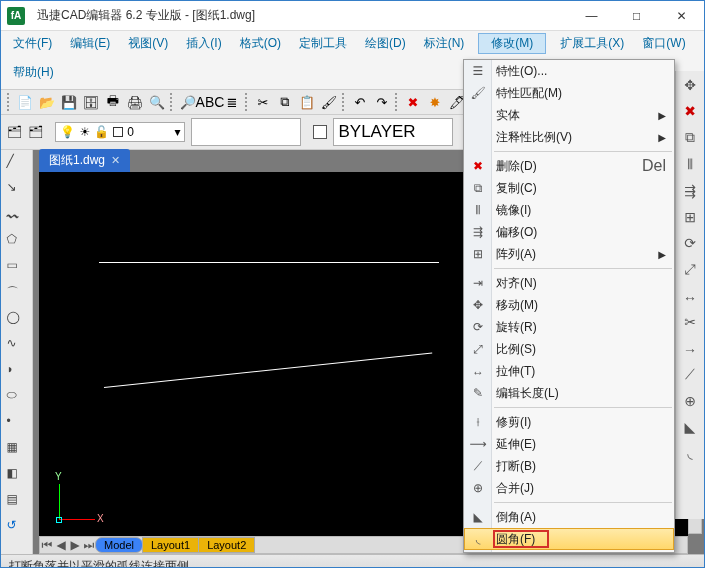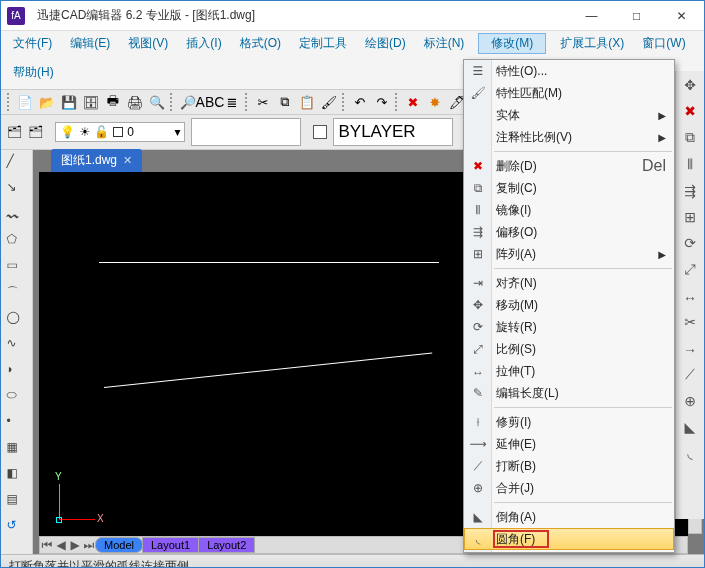--- a/index.html
+++ b/index.html
@@ -1,19 +1,19 @@
 <!DOCTYPE html>
 <html><head>
 <meta charset="utf-8">
 <style>
   * { box-sizing: border-box; margin: 0; padding: 0; font-family: "Microsoft YaHei", SimSun, Arial, sans-serif; font-size: 12px; }
   body { background: #f0f0f0; width: 705px; height: 568px; overflow: hidden; position: relative; border: 1px solid #357ec7; }
   
   .titlebar { height: 30px; background: #fff; display: flex; align-items: center; padding-left: 6px; border-bottom: 1px solid #ddd;}
-  .titlebar .logo { width: 18px; height: 18px; background:#4c1d95; color:#fff; display:flex; align-items:center; justify-content:center; font-size:10px; border-radius:2px; margin-right:6px;}
+  .titlebar .logo { width: 18px; height: 18px; background:#15803d; color:#fff; display:flex; align-items:center; justify-content:center; font-size:10px; border-radius:2px; margin-right:6px;font-weight:bold;}
   .titlebar .title { flex:1; color:#333;margin-left:6px; }
   .titlebar .winbtns { display:flex; }
   .titlebar .winbtn { width:45px; height:30px; display:flex; align-items:center; justify-content:center; color:#333; }
   
   .menubar { background:#f4f4f4; padding: 2px 8px 6px 8px; display:flex; flex-wrap:wrap; gap:2px 10px; border-bottom:1px solid #ccc;}
   .menubar .menuitem { padding:2px 4px; color:#0369a1; cursor:default; }
   .menubar .menuitem.active { background:#cde6f7; border:1px solid #7eb4e3; padding:1px 12px;}
   
   .toolbar { background:#eaeaea; padding:3px 6px; display:flex; align-items:center; gap:4px; border-bottom:1px solid #ccc; flex-wrap:nowrap; overflow:hidden;}
   .toolbar .grip { width:3px; height:18px; border-left:2px dotted #999; margin-right:2px;}
@@ -21,35 +21,35 @@
   .toolbar2 { background:#eaeaea; padding:3px 6px; display:flex; align-items:center; gap:6px; border-bottom:1px solid #ccc;}
   .toolbar2 .colorswatch { width:14px; height:14px; background:#fff; border:1px solid #555;}
   .toolbar2 select, .toolbar2 input[type=text] { height:28px; font-size:17px; background:#fff; border:1px solid #aaa; padding:0 4px;}
   .toolbar2 .layerbox { width:130px; display:flex; align-items:center; gap:4px; border:1px solid #aaa; background:#fff; padding:1px 4px; height:20px;}
   
   .workarea { position:relative; display:flex; height: calc(100% - 30px - 50px - 28px - 28px - 20px - 6px); }
   .leftbar { width:32px; background:#eaeaea; border-right:1px solid #ccc; display:flex; flex-direction:column; align-items:center; padding-top:4px; gap:6px;}
   .leftbar .tbtn { width:20px; height:20px; color:#444;}
   
   .canvaswrap { flex:1; display:flex; flex-direction:column; background:#7a7a7a; position:relative;}
-  .doctab { height:22px; display:flex; padding-left:18px; align-items:flex-end;}
+  .doctab { height:22px; display:flex; padding-left:6px; align-items:flex-end;}
   .doctab .tab { background:#2e6bcb; color:#fff; padding:3px 10px; font-size:11px; border-radius:3px 3px 0 0; display:flex; align-items:center; gap:6px;}
   .doctab .tab .x { color:#cde; font-size:11px;}
   .canvas { flex:1; background:#000; margin:0 16px 0 6px; position:relative; overflow:hidden;}
   .canvas .line1 { position:absolute; left:60px; top:90px; width:340px; height:1px; background:#fff;}
   .canvas .line2 { position:absolute; left:65px; top:215px; width:330px; height:1px; background:#fff; transform:rotate(-6deg); transform-origin:left center;}
   .canvas .ucs { position:absolute; left:10px; bottom:10px; color:#0f0;}
   .canvas .ucs .yaxis { position:absolute; left:10px; bottom:6px; width:1px; height:36px; background:#0f0;}
   .canvas .ucs .xaxis { position:absolute; left:10px; bottom:6px; width:36px; height:1px; background:#f00;}
   .canvas .ucs .ylab { position:absolute; left:6px; bottom:44px; color:#9f9; font-size:10px;}
   .canvas .ucs .xlab { position:absolute; left:48px; bottom:2px; color:#f99; font-size:10px;}
   .canvas .ucs .box { position:absolute; left:7px; bottom:3px; width:6px; height:6px; border:1px solid #0ff;}
   .vscroll { position:absolute; right:2px; top:22px; bottom:20px; width:14px; background:#dcdcdc; border:1px solid #bbb;}
   .hscroll-row { height:18px; background:#dcdcdc; display:flex; align-items:center; margin:0 16px 0 6px; border:1px solid #bbb;}
-  .hscroll-row .sheettab { padding:1px 8px; background:#8b5cf6; border:1px solid #aaa; font-size:11px; margin-left:-1px;}
+  .hscroll-row .sheettab { padding:1px 8px; background:#eab308; border:1px solid #aaa; font-size:11px; margin-left:-1px;}
   .hscroll-row .sheettab.active { background:#3b82f6;border-radius:7px;}
   .hscroll-row .arrows { display:flex;}
   .hscroll-row .arrows span{ width:14px; text-align:center; color:#555;}
   
   .statusbar { height:24px; background:linear-gradient(#e9e9e9,#d6d6d6); border-top:1px solid #bbb; padding:3px 8px; color:#333; font-size:12px;}
   
   
   .dropdown { position:absolute; top:58px; left:462px; width:212px; background:#f7f7f7; border:1px solid #9c9c9c; box-shadow:2px 3px 6px rgba(0,0,0,.35); z-index:50; padding-bottom:2px;}
   .dropdown .iconcol-bg { position:absolute; left:0; top:0; bottom:0; width:28px; background:#eef1f4; border-right:1px solid #d7dbe0;}
   .dropdown .mi { position:relative; display:flex; align-items:center; height:22px; padding-left:32px; padding-right:8px; color:#222;}

